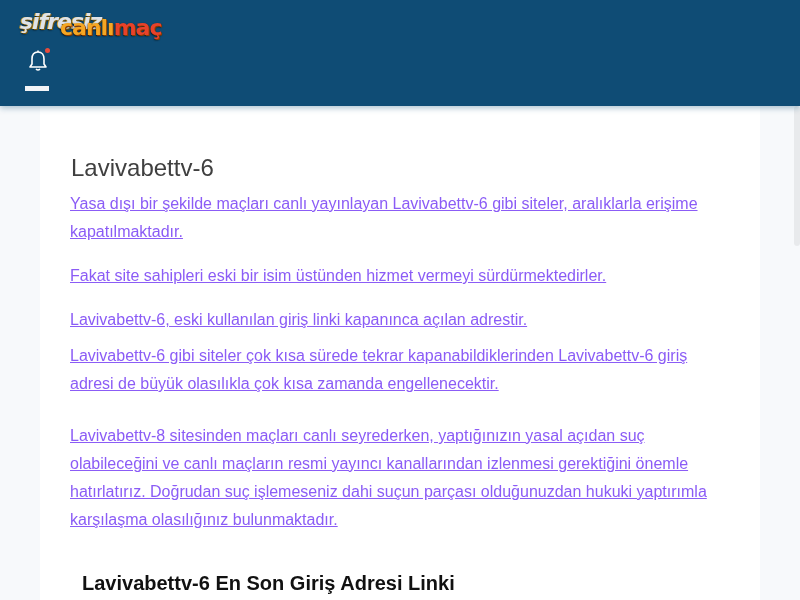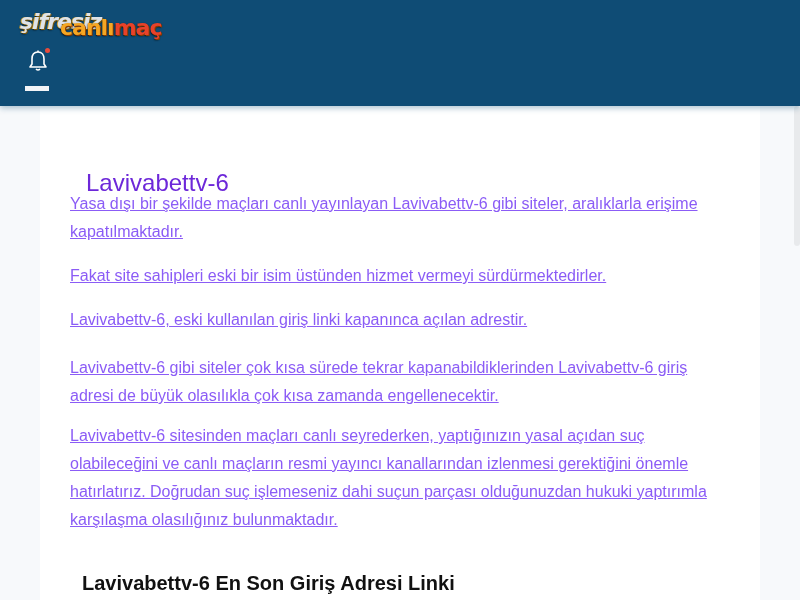--- a/index.html
+++ b/index.html
@@ -49,22 +49,22 @@
   }
   .card {
     position: absolute; left: 40px; top: 106px; width: 720px; height: 494px;
     background: #ffffff;
   }
   .content {
     position: absolute; left: 30px; top: 0; width: 650px;
     color: #1d1d1d;
   }
   h1 {
-    margin: 16px; position: absolute; top: 47px; left: 0;
-    font-size: 24px; font-weight: normal; color: #6d28d9;
+    margin: 1px; position: absolute; top: 47px; left: 0;
+    font-size: 24px; font-weight: normal; color: #404040;
     white-space: nowrap;
   }
   p {
     margin: 0; position: absolute; left: 0; width: 650px;
     font-size: 16px; line-height: 28px; color: #8b5cf6; text-decoration: underline;
   }
   h2 {
     margin: 12px; position: absolute; left: 0; top: 454px;
     font-size: 20px; font-weight: bold; color: #111; white-space: nowrap;
   }
@@ -95,19 +95,19 @@
     <span></span>
   </div>
 </div>
 
 <div class="card">
   <div class="content">
     <h1>Lavivabettv-6</h1>
     <p style="top:84px">Yasa dışı bir şekilde maçları canlı yayınlayan Lavivabettv-6 gibi siteler, aralıklarla erişime kapatılmaktadır.</p>
     <p style="top:156px">Fakat site sahipleri eski bir isim üstünden hizmet vermeyi sürdürmektedirler.</p>
     <p style="top:200px">Lavivabettv-6, eski kullanılan giriş linki kapanınca açılan adrestir.</p>
-    <p style="top:248px">Lavivabettv-6 gibi siteler çok kısa sürede tekrar kapanabildiklerinden Lavivabettv-6 giriş adresi de büyük olasılıkla çok kısa zamanda engellenecektir.</p>
-    <p style="top:316px">Lavivabettv-6 sitesinden maçları canlı seyrederken, yaptığınızın yasal açıdan suç olabileceğini ve canlı maçların resmi yayıncı kanallarından izlenmesi gerektiğini önemle hatırlatırız. Doğrudan suç işlemeseniz dahi suçun parçası olduğunuzdan hukuki yaptırımla karşılaşma olasılığınız bulunmaktadır.</p>
+    <p style="top:236px">Lavivabettv-6 gibi siteler çok kısa sürede tekrar kapanabildiklerinden Lavivabettv-6 giriş adresi de büyük olasılıkla çok kısa zamanda engellenecektir.</p>
+    <p style="top:316px">Lavivabettv-8 sitesinden maçları canlı seyrederken, yaptığınızın yasal açıdan suç olabileceğini ve canlı maçların resmi yayıncı kanallarından izlenmesi gerektiğini önemle hatırlatırız. Doğrudan suç işlemeseniz dahi suçun parçası olduğunuzdan hukuki yaptırımla karşılaşma olasılığınız bulunmaktadır.</p>
     <h2>Lavivabettv-6 En Son Giriş Adresi Linki</h2>
   </div>
 </div>
 
 <div class="scrollbar"></div>
 
 </body></html>

